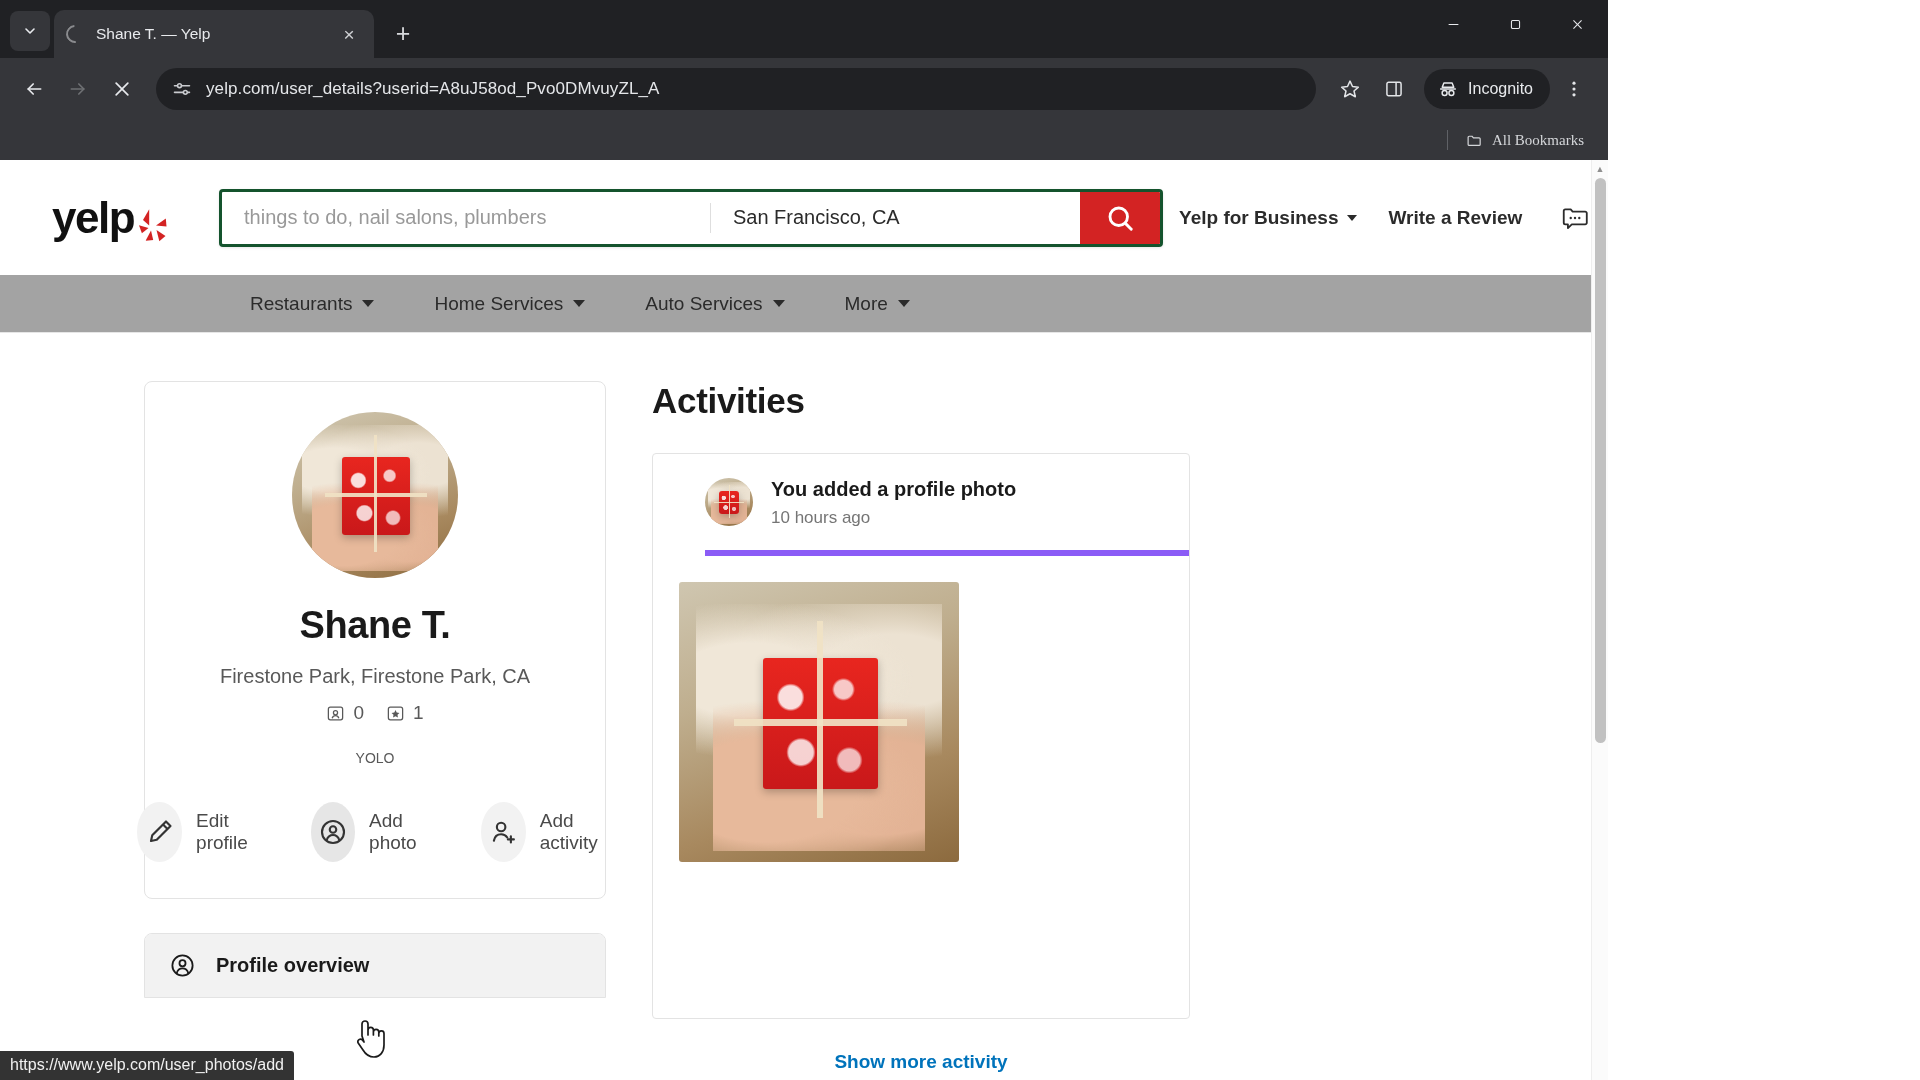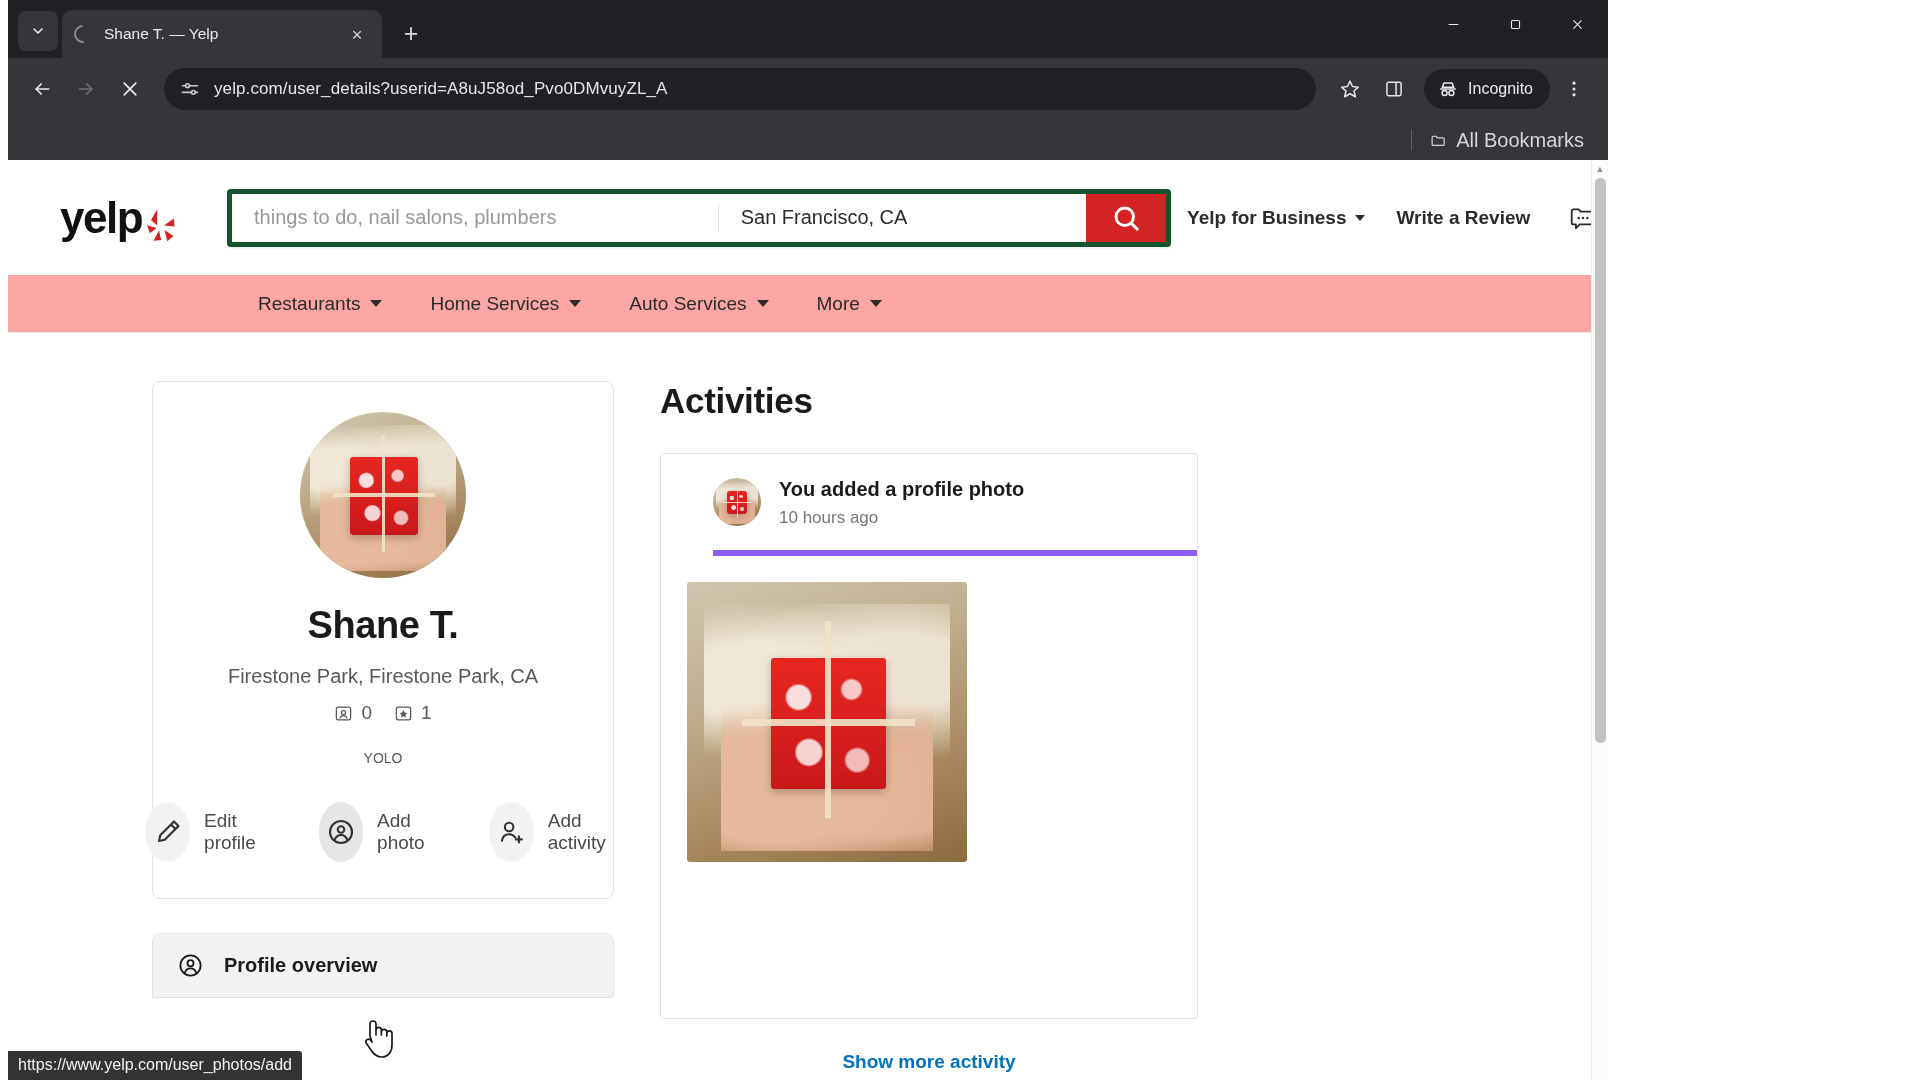--- a/index.html
+++ b/index.html
@@ -4,21 +4,21 @@
 <style>
   * { box-sizing: border-box; margin: 0; padding: 0; }
   html, body {
     width: 1920px; height: 1080px;
     overflow: hidden;
     font-family: "Liberation Sans", sans-serif;
     background: #ffffff;
   }
 
   
-  .browser { width: 1608px; height: 1080px; position: relative; background:#ffffff;padding-left:8px; }
+  .browser { width: 1608px; height: 1080px; position: relative; background:#ffffff; }
 
   .chrome-tabstrip {
     height: 58px;
     background: #202124;
     display: flex;
     align-items: flex-end;
     padding-left: 6px;
     position: relative;
   }
   .tab-list-btn {
@@ -164,24 +164,25 @@
     background: #35363a;
     display: flex;
     align-items: center;
     justify-content: flex-end;
     padding-right: 16px;
     gap: 10px;
   }
   .bm-sep { width:1px; height:20px; background:#5f6166; }
   .all-bookmarks {
     display:flex; align-items:center; gap:9px;
-    color:#d4d6d9; font-size:20px;
+    color:#d4d6d9; font-size:15px;
     padding: 4px 8px;
     border-radius: 5px;
     cursor: pointer;
+    font-family: Liberation Serif, serif;
   }
   .all-bookmarks svg { width:17px; height:17px; }
 
   
   .viewport {
     position: relative;
     height: calc(1080px - 58px - 62px - 40px);
     background: #ffffff;
     overflow: hidden;
   }
@@ -225,21 +226,21 @@
     cursor:pointer;
     flex:none;
   }
   .yelp-burst { width: 30px; height: 38px; margin-left: 3px; position: relative; }
 
   .search-wrap {
     display:flex;
     height: 58px;
     flex: none;
     width: 944px;
-    border: 5px solid #14532d;
+    border: 3px solid #14532d;
     border-radius: 4px;
     box-shadow: 0 1px 3px rgba(0,0,0,.10);
     overflow: hidden;
     background:#fff;
   }
   .search-find {
     flex: 1 1 57%;
     border: none; outline: none;
     font-size: 20px;
     padding: 0 22px;
@@ -343,23 +344,23 @@
   }
   .gift-box i.v { left: 47%; top: -28%; width: 5%; height: 150%; }
   .gift-box i.h { top: 47%; left: -25%; width: 150%; height: 5%; }
 
   
   .cat-nav {
     height: 58px;
     display:flex;
     align-items:center;
     padding-left: 228px;
-    gap: 4px;
+    gap: 16px;
     border-bottom: 1px solid #e6e6e6;
-    background:#fca5a5;
+    background:#a3a3a3;
   }
   .cat-item {
     font-size: 19px;
     color: #2b2b2b;
     padding: 8px 22px;
     display:flex; align-items:center; gap:10px;
     cursor:pointer;
     white-space:nowrap;
   }
   .chev { width:0;height:0;border-left:6px solid transparent;border-right:6px solid transparent;border-top:7px solid #2b2b2b; }

